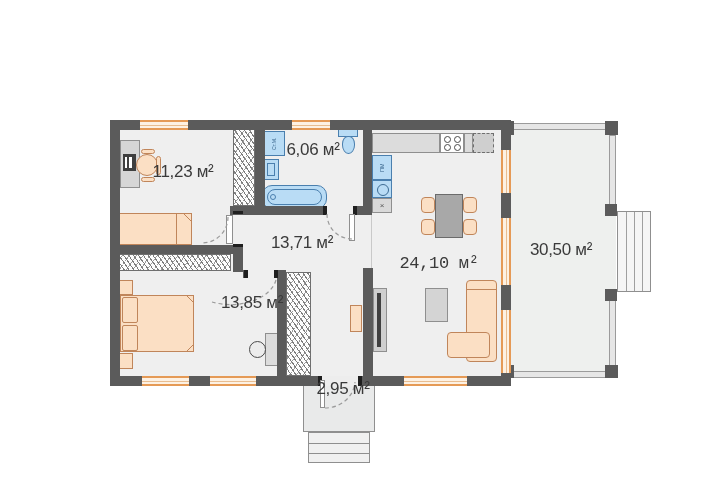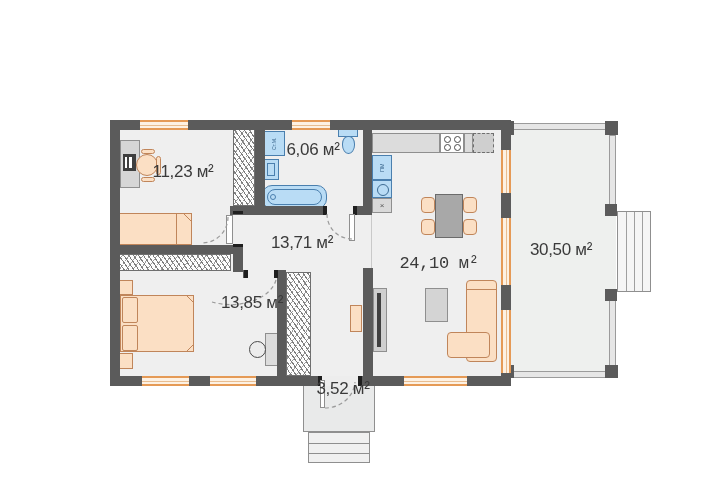--- a/index.html
+++ b/index.html
@@ -169,21 +169,21 @@
   <div class="leaf" style="left:226px;top:215px;width:7px;height:29px;"></div>
   <div class="leaf" style="left:349px;top:214px;width:6px;height:27px;"></div>
   <div class="leaf" style="left:320px;top:380px;width:5px;height:28px;"></div>
 
   <div class="label" style="left:183px;top:172px;">11,23 м²</div>
   <div class="label" style="left:313px;top:150px;">6,06 м²</div>
   <div class="label" style="left:302px;top:243px;">13,71 м²</div>
   <div class="label" style="left:439px;top:263px;font-family:Liberation Mono, monospace;">24,10 м²</div>
   <div class="label" style="left:561px;top:250px;">30,50 м²</div>
   <div class="label" style="left:225px;top:303px;margin-left:27px;">13,85 м²</div>
-  <div class="label" style="left:343px;top:389px;">3,52 м²</div>
+  <div class="label" style="left:343px;top:389px;">2,95 м²</div>
 
   <svg class="overlay" width="701" height="502" viewBox="0 0 701 502">
     <path d="M 228,217 A 26 26 0 0 1 202,243" fill="none" stroke="#9a9a9a" stroke-width="1.2" stroke-dasharray="4 3"></path>
     <path d="M 327,214 A 25 25 0 0 0 352,239" fill="none" stroke="#9a9a9a" stroke-width="1.2" stroke-dasharray="4 3"></path>
     <path d="M 276,280 A 46 30 0 0 1 212,302" fill="none" stroke="#9a9a9a" stroke-width="1.2" stroke-dasharray="4 3"></path>
     <path d="M 325,408 A 30 28 0 0 0 355,382" fill="none" stroke="#9a9a9a" stroke-width="1.2" stroke-dasharray="4 3"></path>
     <line x1="184" y1="214" x2="191" y2="221" stroke="#c0855a" stroke-width="1"></line>
     <line x1="187" y1="296" x2="194" y2="303" stroke="#c0855a" stroke-width="1"></line>
     <line x1="194" y1="344" x2="187" y2="351" stroke="#c0855a" stroke-width="1"></line>
   </svg>

